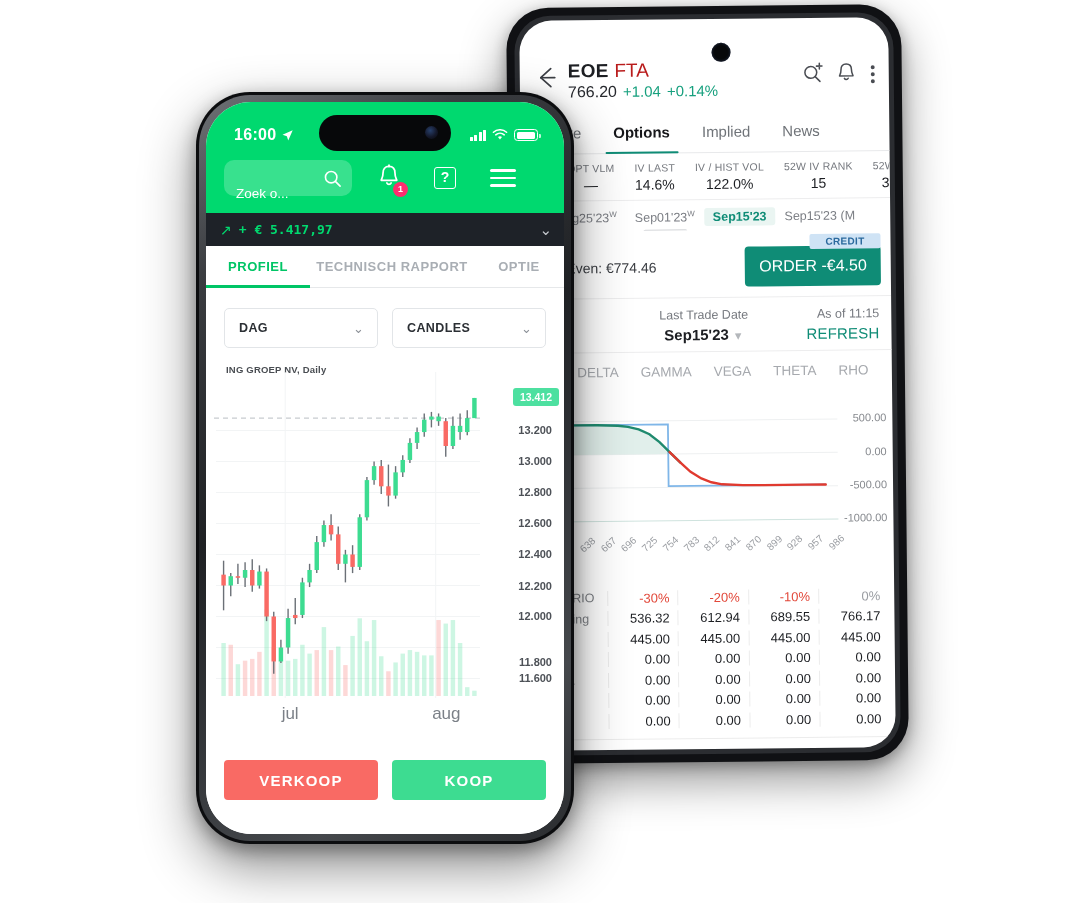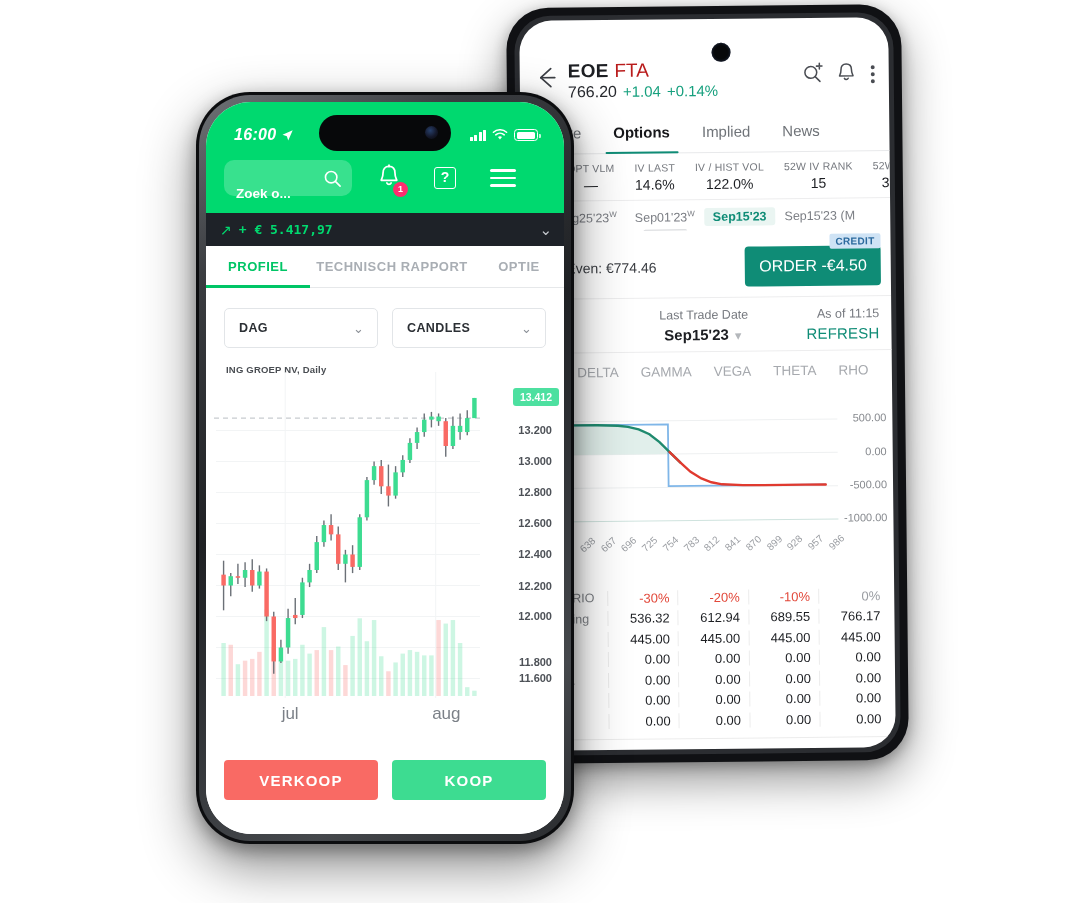--- a/index.html
+++ b/index.html
@@ -104,21 +104,21 @@
     display: flex; justify-content: space-between; align-items: flex-start;
     padding: 9px 10px 10px 4px; border-bottom: 1px solid #ededee;
     position: relative;
   }
   .a-legs-title { font-size: 15px; font-weight: bold; color: #17181b; }
   .a-breakeven { font-size: 14px; color: #3a3d42; margin-top: 3px; }
   .a-order-wrap { position: relative; padding-top: 8px; }
   .a-credit {
     position: absolute; right: 0; top: -4px;
     background: #cfe3f5; color: #2c6a9e; font-size: 10px; font-weight: bold;
-    padding: 2px 6px; border-radius: 2px; letter-spacing: .3px;
+    padding: 2px 16px; border-radius: 2px; letter-spacing: .3px;
   }
   .a-order-btn {
     background: #0f8c76; color: #fff; font-size: 16px;
     padding: 11px 14px; border-radius: 4px; white-space: nowrap;
   }
 
   .a-controls {
     display: flex; padding: 10px 8px 8px 4px; border-bottom: 1px solid #ededee;
   }
   .a-ctrl { flex: 1 1 0; text-align: center; }
@@ -186,38 +186,38 @@
   #island-cam {
     position: absolute; right: 13px; top: 11px; width: 13px; height: 13px;
     border-radius: 50%;
     background: radial-gradient(circle at 40% 35%, #27406b 0%, #14182a 55%, #07080a 100%);
   }
 
   .i-statusbar {
     height: 52px; background: #00d96f; display: flex; align-items: center;
     justify-content: space-between; padding: 14px 26px 0 28px;
   }
-  .i-time { color: #fff; font-size: 16px; font-weight: bold; letter-spacing: .3px; display: flex; align-items: center; gap: 5px; font-style: italic; }
+  .i-time { color: #fff; font-size: 16px; font-weight: bold; letter-spacing: .3px; display: flex; align-items: center; gap: 5px; }
   .i-status-right { display: flex; align-items: center; gap: 6px; }
   .i-bars { display: flex; align-items: flex-end; gap: 1.5px; height: 11px; }
   .i-bars i { width: 3px; background: #fff; border-radius: .5px; display: block; }
   .i-batt { width: 24px; height: 12px; border: 1.5px solid #fff; border-radius: 3.5px; position: relative; }
   .i-batt::after { content: ""; position: absolute; left: 1.5px; top: 1.5px; bottom: 1.5px; right: 2.5px; background: #fff; border-radius: 1.5px; }
   .i-batt::before { content: ""; position: absolute; right: -3.5px; top: 3.5px; width: 2px; height: 4px; background: rgba(255,255,255,.75); border-radius: 0 1px 1px 0; }
 
   .i-header {
     background: #00d96f; padding: 6px 18px 16px 18px;
     display: flex; align-items: center; gap: 4px;
   }
   .i-search {
     flex: 0 0 128px; height: 36px; background: rgba(255,255,255,0.22);
     border-radius: 10px; display: flex; align-items: center;
     padding: 0 10px 0 12px; justify-content: space-between;
   }
-  .i-search-ph { color: #fff; font-size: 13.5px; font-weight: bold; margin-top: 30px; }
+  .i-search-ph { color: #fff; font-size: 13.5px; font-weight: normal; margin-top: 30px; }
   .i-bell-wrap { position: relative; margin-left: 22px; }
   .i-badge {
     position: absolute; right: -8px; bottom: -5px;
     background: #ff2d6f; color: #fff; font-size: 9px; font-weight: bold;
     width: 15px; height: 15px; border-radius: 50%; text-align: center; line-height: 15px;
   }
   .i-help {
     width: 22px; height: 22px; border: 1.8px solid #fff; border-radius: 3px;
     color: #fff; font-size: 14px; font-weight: bold; text-align: center; line-height: 19px;
     margin-left: 30px;

